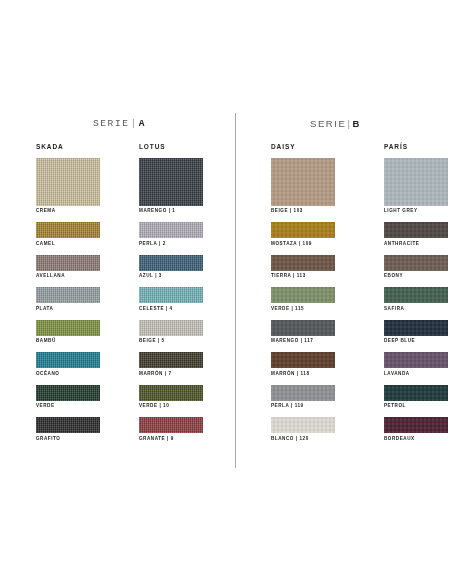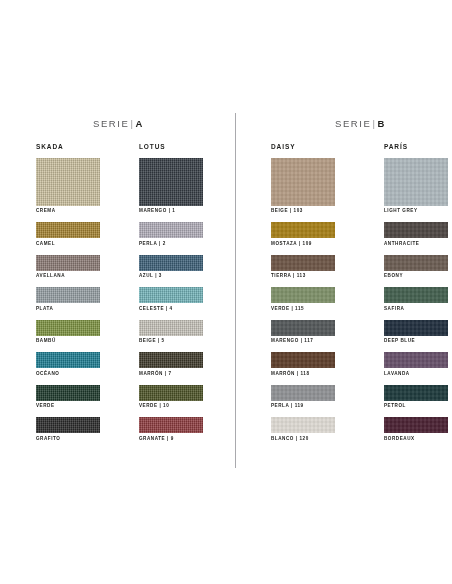--- a/index.html
+++ b/index.html
@@ -38,22 +38,22 @@
     letter-spacing: 1.6px;
     color: #58585a;
     white-space: nowrap;
   }
   .serie-head .sep { color: #9a9a9c; margin: 0 1px; }
   .serie-head .letter {
     font-weight: bold;
     color: #1d1d1b;
     letter-spacing: 0.5px;
   }
-  .serie-a { left: 93px; top: 118px; }
-  .serie-b { left: 335px; top: 118px; }
+  .serie-a { left: 93px; top: 118px; font-family: Liberation Mono, monospace; }
+  .serie-b { left: 310px; top: 118px; }
 
   
   .panel {
     position: absolute;
     top: 143px;
     display: flex;
   }
   .panel-a { left: 36px; gap: 39px; }
   .panel-b { left: 271px; gap: 49px; }
 

